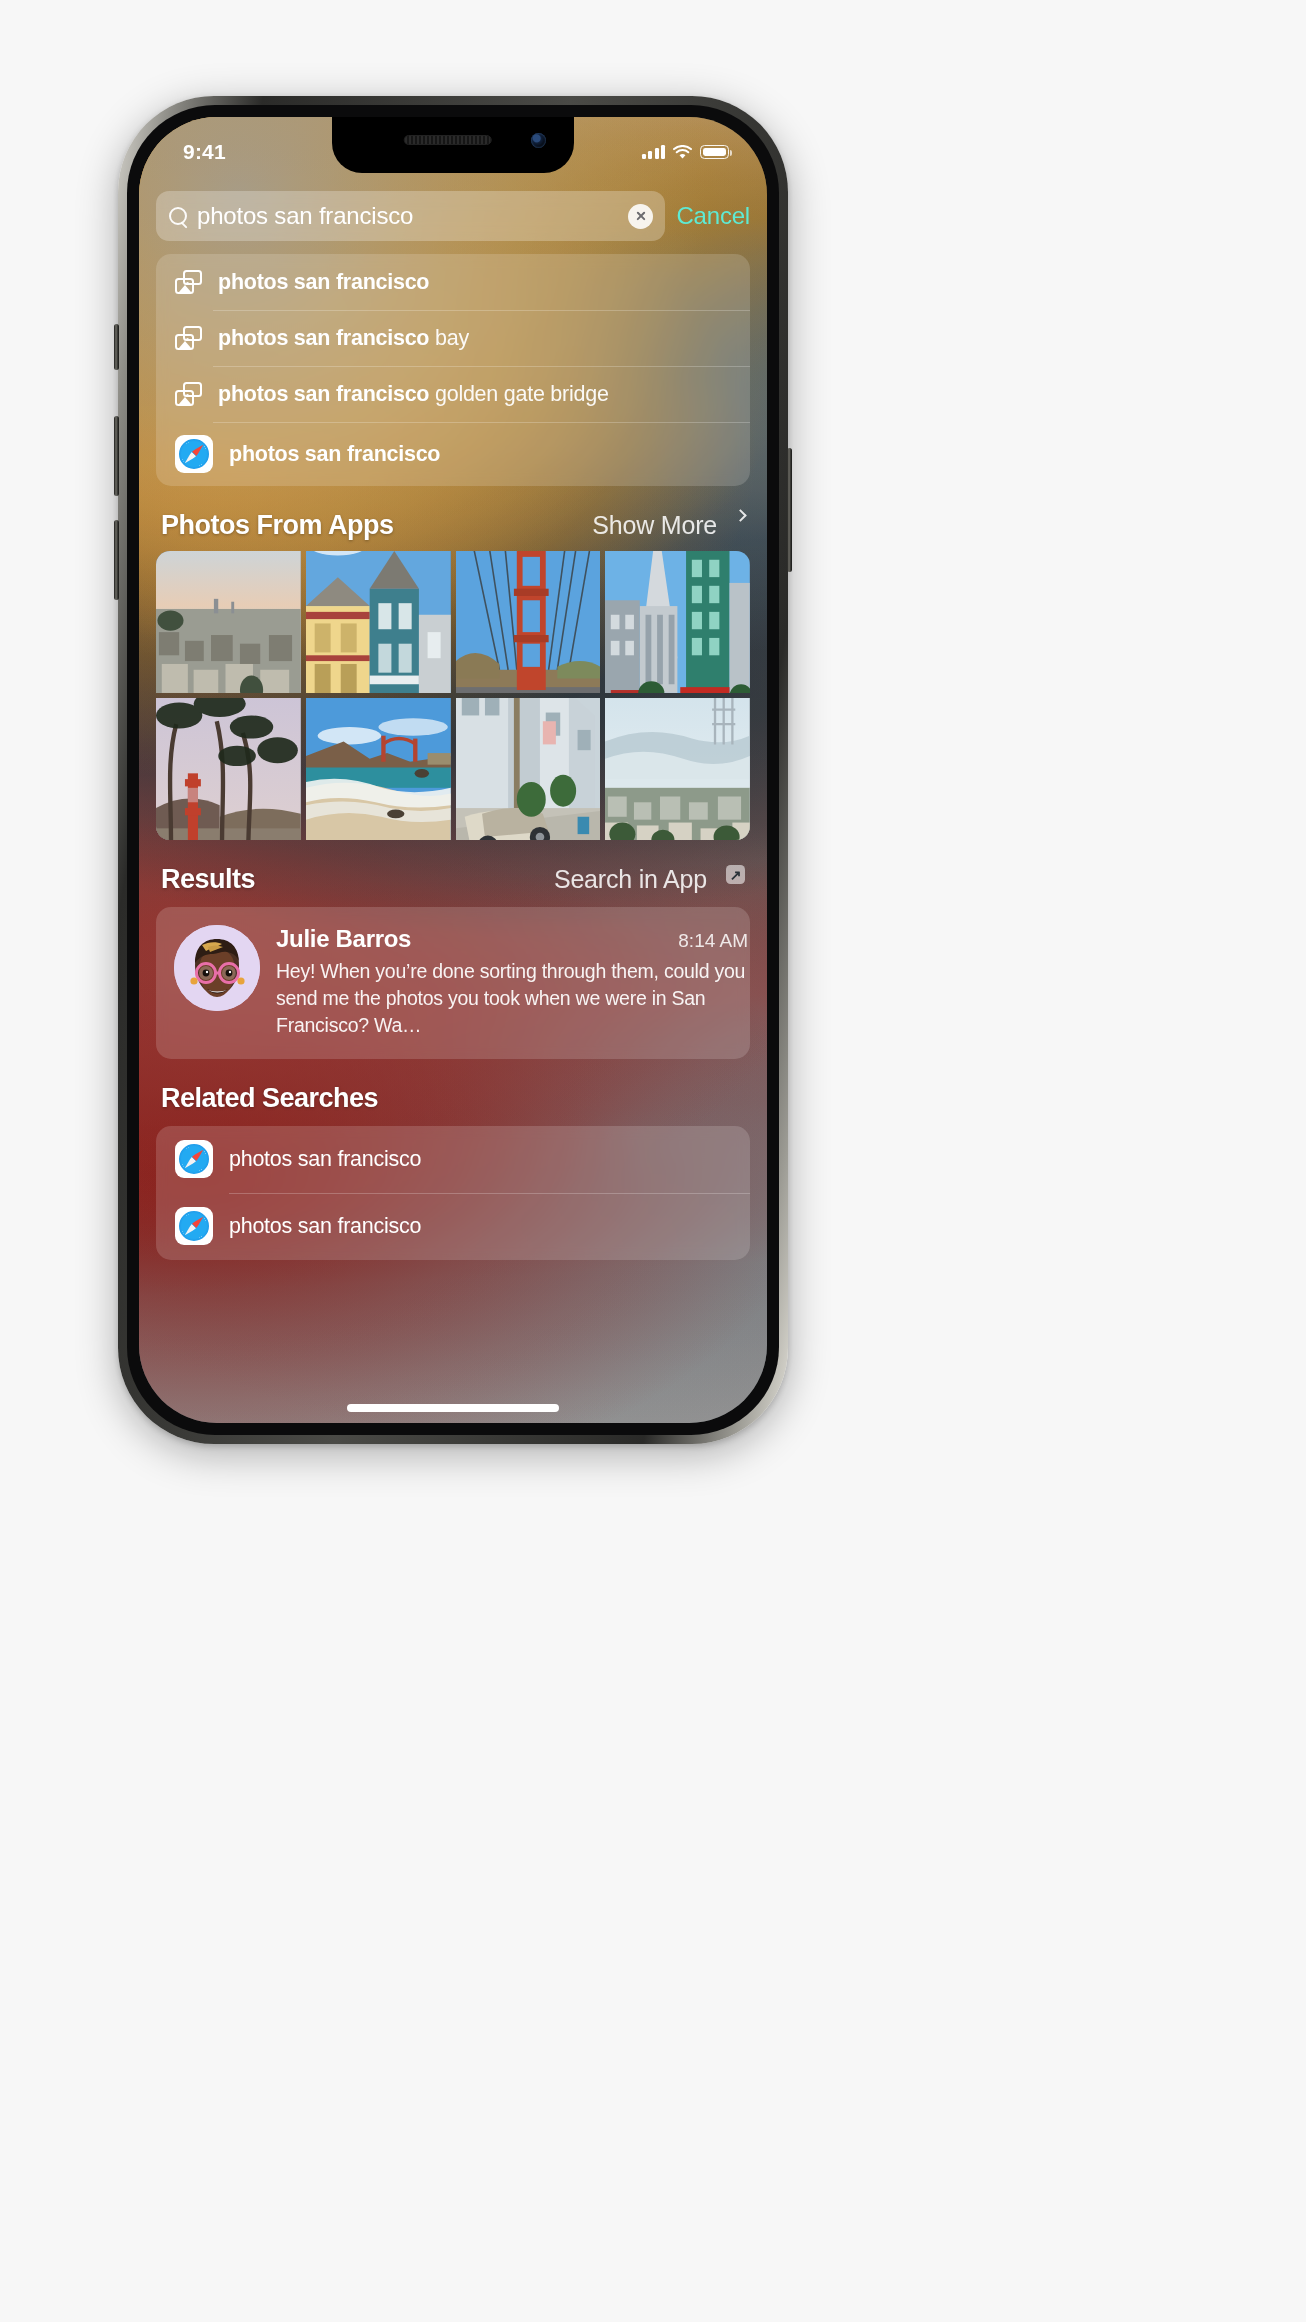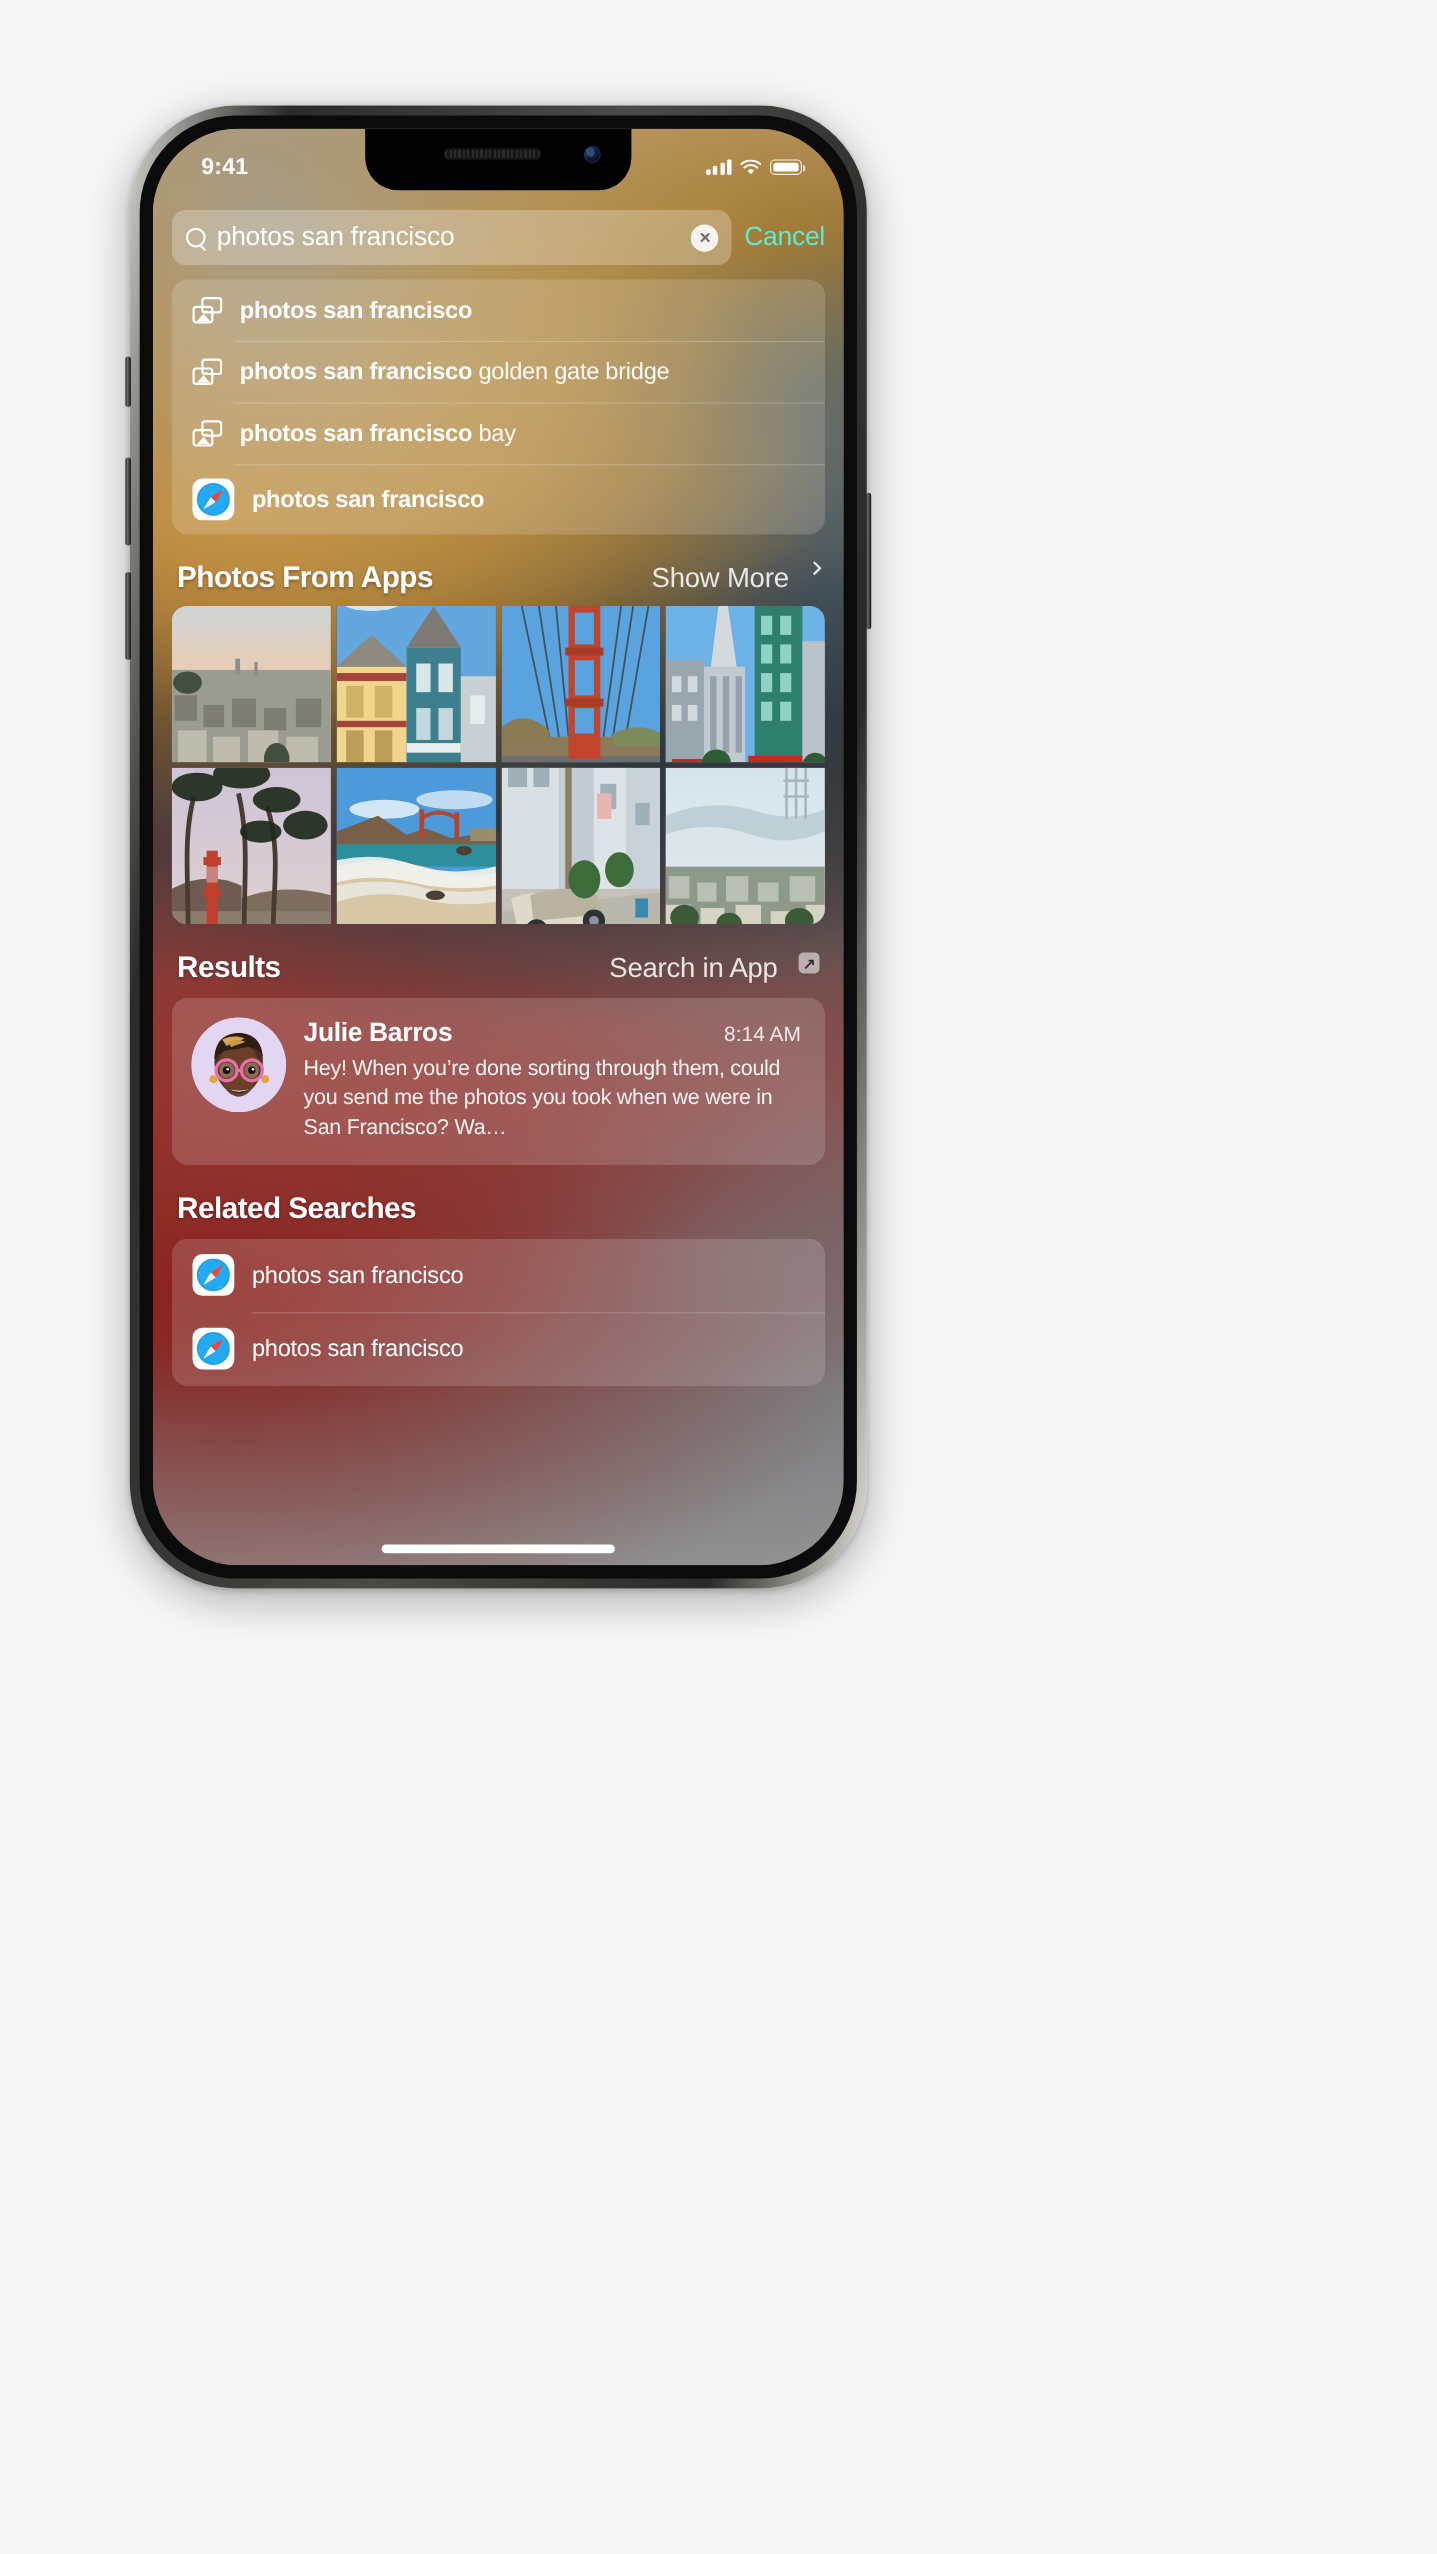--- a/index.html
+++ b/index.html
@@ -179,21 +179,21 @@
 
   
   .photogrid { margin-top: 10px; display:grid; grid-template-columns: repeat(4,1fr); gap: 5px; border-radius: 14px; overflow:hidden; }
   .cell { height: 142px; position: relative; overflow: hidden; background:#5a6670; }
   .cell > svg { position:absolute; inset:0; width:100%; height:100%; display:block; }
 
   
   .msgcard {
     margin-top: 12px; border-radius: 15px; background: rgba(255,255,255,.16);
     backdrop-filter: blur(6px);
-    display: flex; gap: 16px; padding: 18px 22px 20px 18px;
+    display: flex; gap: 16px; padding: 18px 2px 20px 18px;
   }
   .avatar {
     width: 86px; height: 86px; border-radius: 50%; flex: none; overflow: hidden;
     background: #e3d6f2; position: relative;
   }
   .avatar svg { width:100%; height:100%; display:block; }
   .msgbody { flex: 1; min-width: 0; }
   .msgtop { display:flex; align-items:baseline; justify-content:space-between; }
   .msgname { color:#fff; font-size:24px; font-weight:700; letter-spacing:-.3px; }
   .msgtime { color:rgba(255,255,255,.85); font-size:19px; }
@@ -280,29 +280,29 @@
                   <span class="front"></span>
                 </span>
               <span class="sugg-text"><b>photos san francisco</b><span></span></span>
             </div>
 
             <div class="sugg-row">
               <span class="icon-photos">
                   <span class="back"></span>
                   <span class="front"></span>
                 </span>
-              <span class="sugg-text"><b>photos san francisco</b><span> golden gate bridge</span></span>
+              <span class="sugg-text"><b>photos san francisco</b><span> bay</span></span>
             </div>
 
             <div class="sugg-row">
               <span class="icon-photos">
                   <span class="back"></span>
                   <span class="front"></span>
                 </span>
-              <span class="sugg-text"><b>photos san francisco</b><span> bay</span></span>
+              <span class="sugg-text"><b>photos san francisco</b><span> golden gate bridge</span></span>
             </div>
 
             <div class="sugg-row" style="height:64px">
               <span class="icon-safari">
                   <span class="safari-dial">
                     <span class="needle"></span>
                   </span>
                 </span>
               <span class="sugg-text"><b>photos san francisco</b><span></span></span>
             </div>

